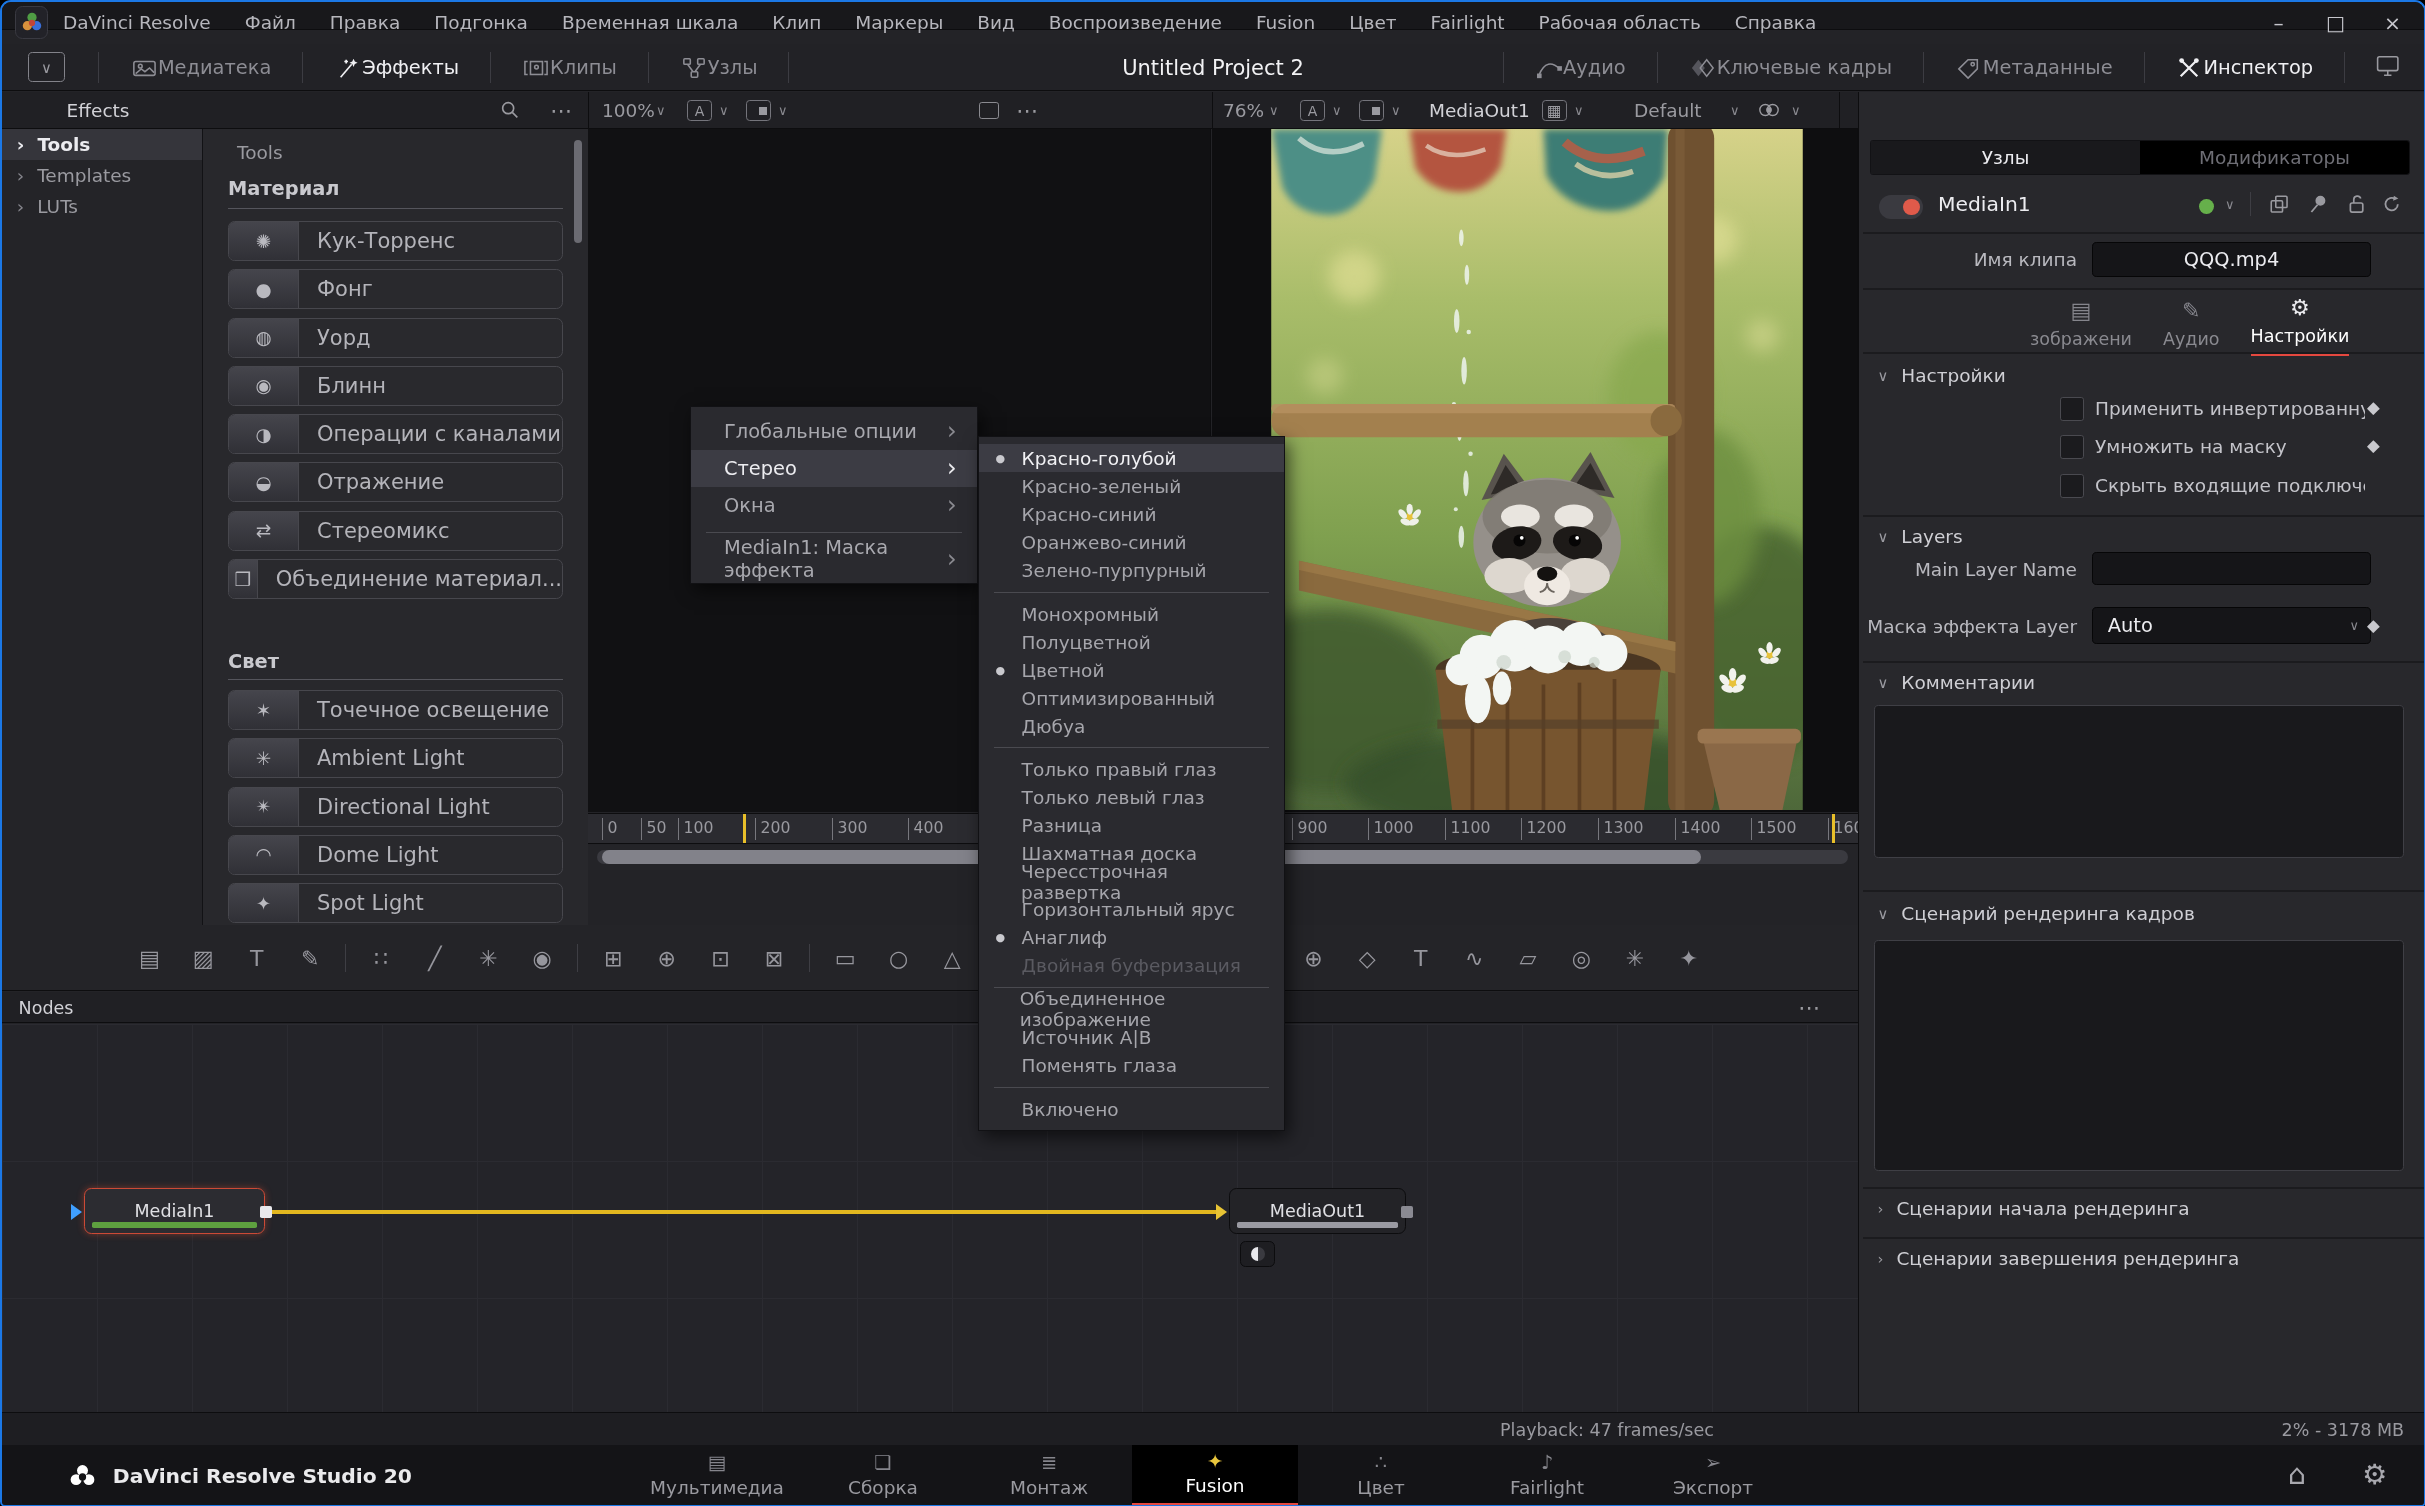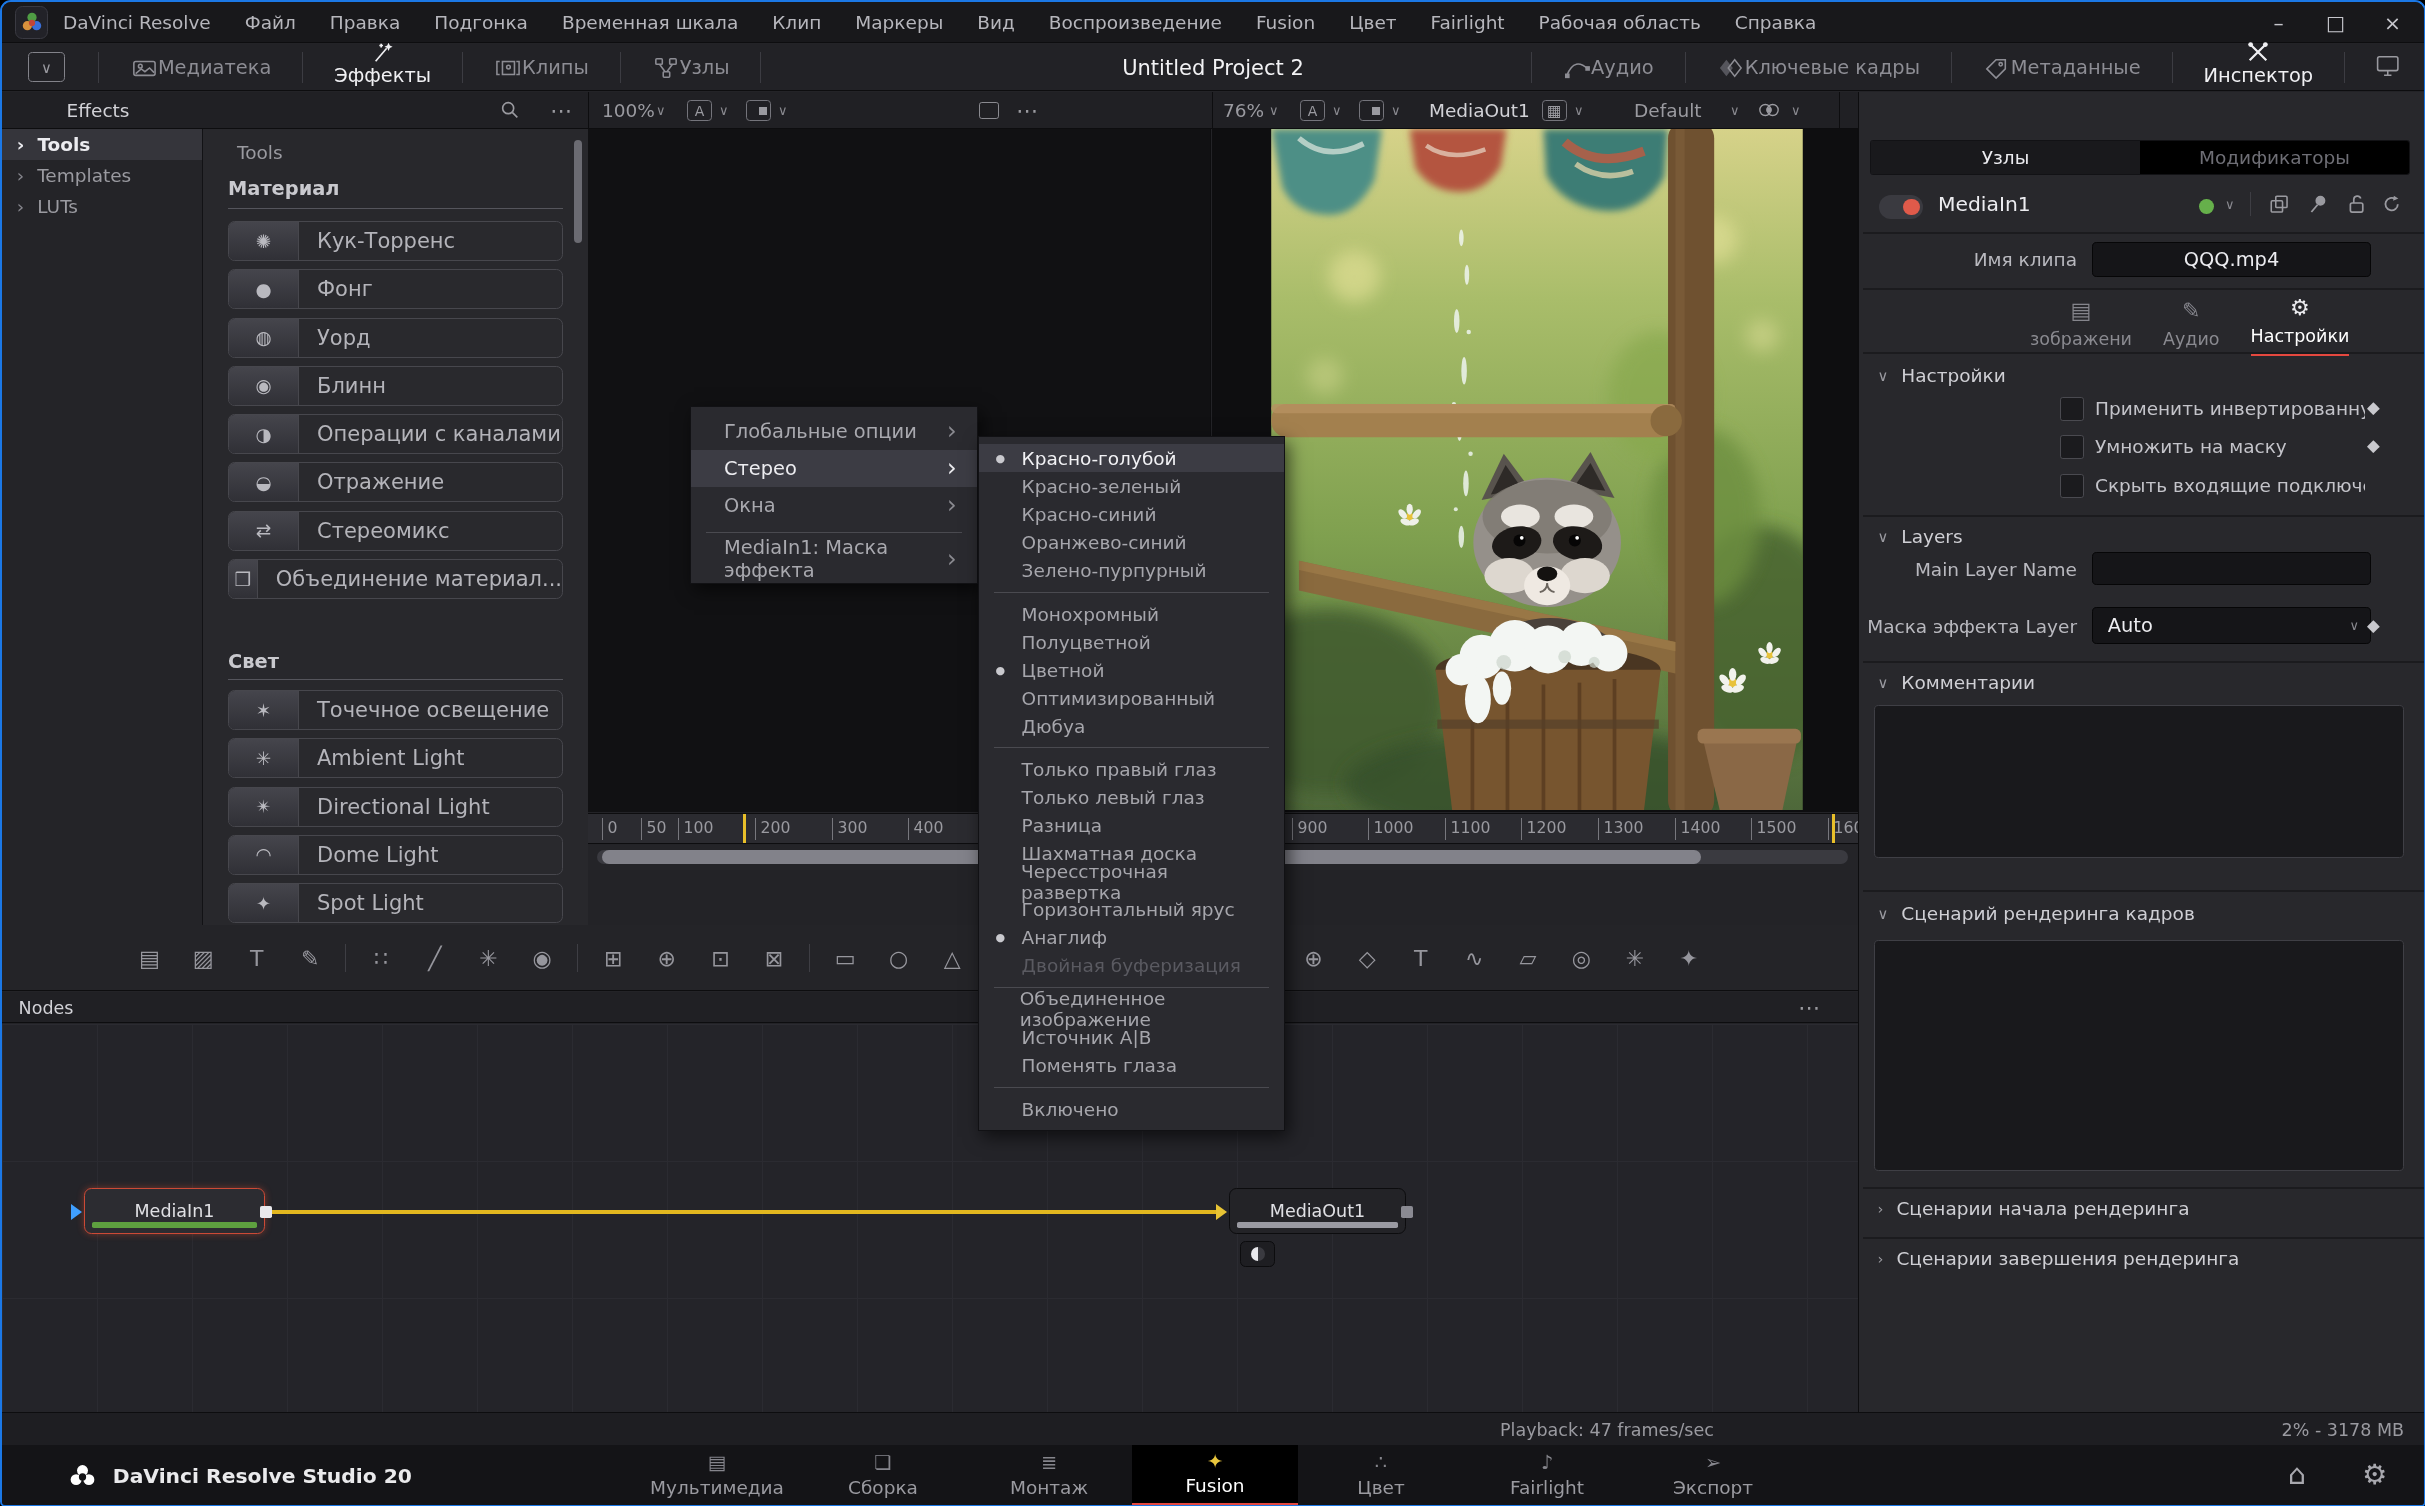--- a/index.html
+++ b/index.html
@@ -4,36 +4,36 @@
 <style>
   * { margin:0; padding:0; box-sizing:border-box; }
   html,body { background:#000; }
   body { font-family:"DejaVu Sans","Liberation Sans",sans-serif; }
   .win { position:relative; width:2426px; height:1507px; background:#232327; overflow:hidden;
          border:2.8px solid #1b78e6; border-radius:11px 11px 5.5px 5.5px; }
   .abs { position:absolute; }
   svg { display:block; }
 
   
-  .menubar { position:absolute; left:0; top:0; width:100%; height:41px; background:#18181b; border-bottom:0.9px solid #0d0d0f; }
+  .menubar { position:absolute; left:0; top:0; width:100%; height:28px; background:#18181b; border-bottom:0.9px solid #0d0d0f; }
   .appicon { position:absolute; left:13px; top:3.7px; width:33px; height:33px; border-radius:7.4px; background:#222228; border:0.9px solid #3a3a42; display:flex; align-items:center; justify-content:center; }
   .menu-items { position:absolute; left:61px; top:0; height:41px; display:flex; align-items:center; gap:34px; }
   .menu-item { color:#b6b6bc; font-size:18.5px; cursor:default; }
   .winctl { position:absolute; right:7.4px; top:0; height:41px; display:flex; align-items:center; gap:31px; padding-right:11px; color:#c6c6cc; font-size:20.3px; }
   .winctl span { width:26px; text-align:center; }
 
   
   .topbar { position:absolute; left:0; top:42px; width:100%; height:47px; background:#222226; border-bottom:0.9px solid #0d0d0f; }
   .collapse-btn { position:absolute; left:26px; top:8.3px; width:37px; height:29.5px; border:0.9px solid #83838a; border-radius:4.6px; color:#9a9aa0; font-size:14.8px; display:flex; align-items:center; justify-content:center; }
   .tb-div { width:0.9px; height:31px; background:#3c3c42; }
   .tb-left { position:absolute; left:96px; top:0; height:47px; display:flex; align-items:center; }
   .tb-right { position:absolute; right:79px; top:0; height:47px; display:flex; align-items:center; }
   .tb-btn { display:flex; align-items:center; padding:0 31px; height:56px; color:#8d8d94; font-size:19.4px; }
   .tb-btn svg { stroke:#8d8d94; }
-  .tb-btn.sel { color:#f0f0f3;flex-direction:column; } .tb-btn.sel svg { stroke:#f0f0f3; }
+  .tb-btn.sel { color:#f0f0f3; } .tb-btn.sel svg { stroke:#f0f0f3; }
   .proj-title { position:absolute; left:50%; top:0; transform:translateX(-50%); height:47px; display:flex; align-items:center; color:#f2f2f4; font-size:21px; }
   .panel-toggle { position:absolute; right:22px; top:9.2px; }
 
   
   .hdrrow { position:absolute; left:0; top:90px; width:100%; height:37px; background:#202024; border-bottom:0.9px solid #0d0d0f; }
   .hdrrow .vdiv { position:absolute; top:0; width:0.9px; height:37px; background:#0d0d0f; }
   .hlabel { position:absolute; top:0; height:37px; display:flex; align-items:center; color:#d2d2d7; font-size:18.5px; }
   .dim { color:#9a9aa0; }
   .chev { color:#8a8a90; font-size:13px; }
   .more { color:#9a9aa0; font-size:22px; letter-spacing:1.8px; }

